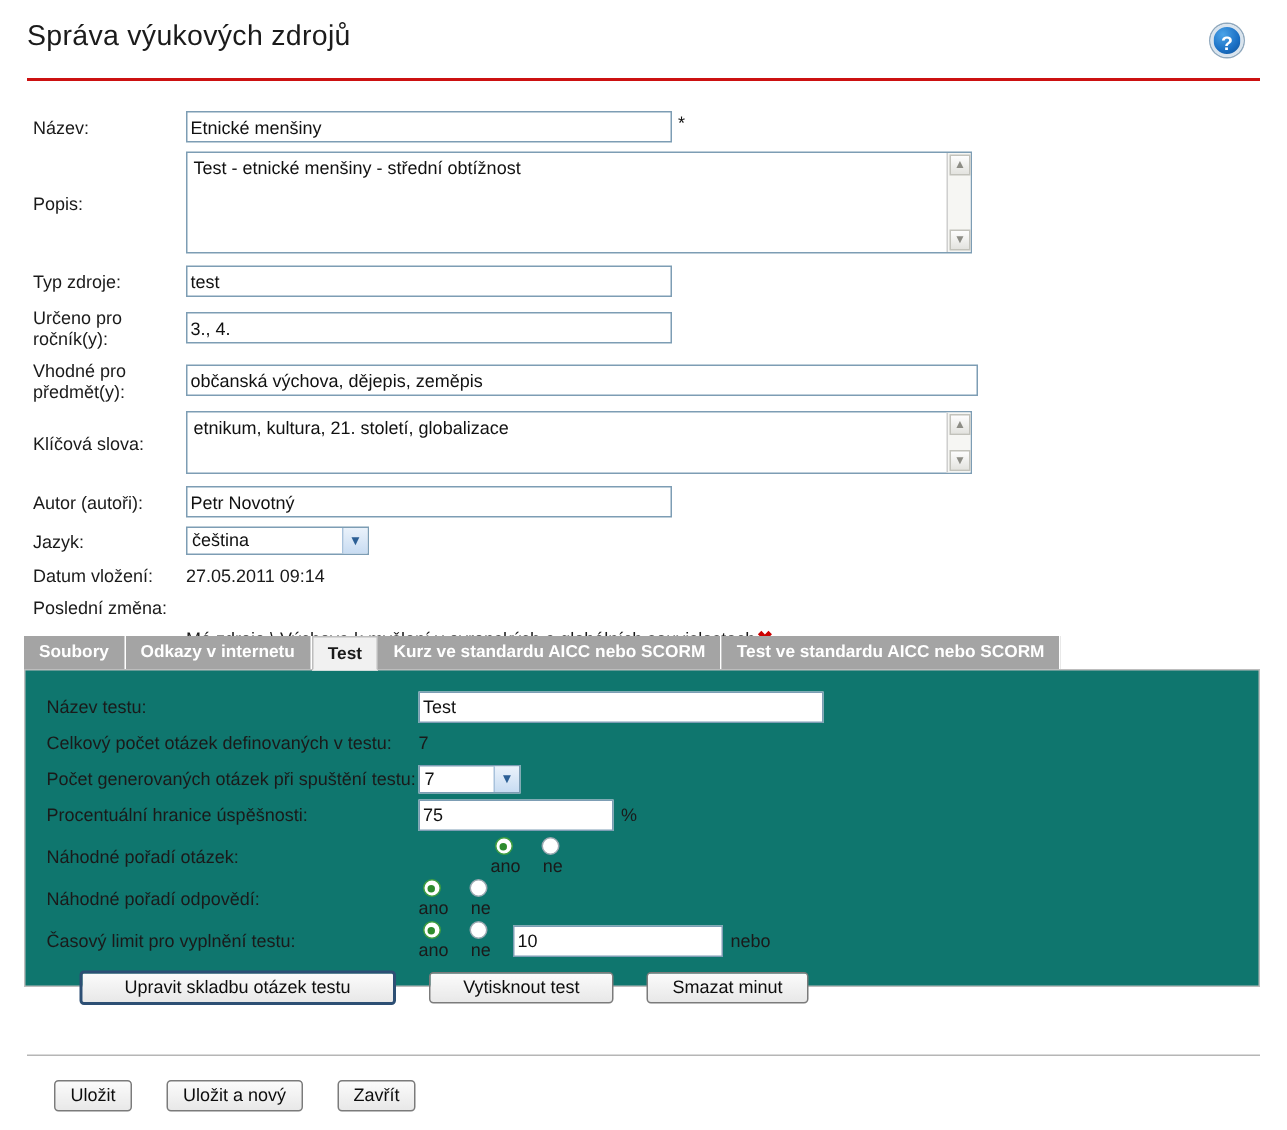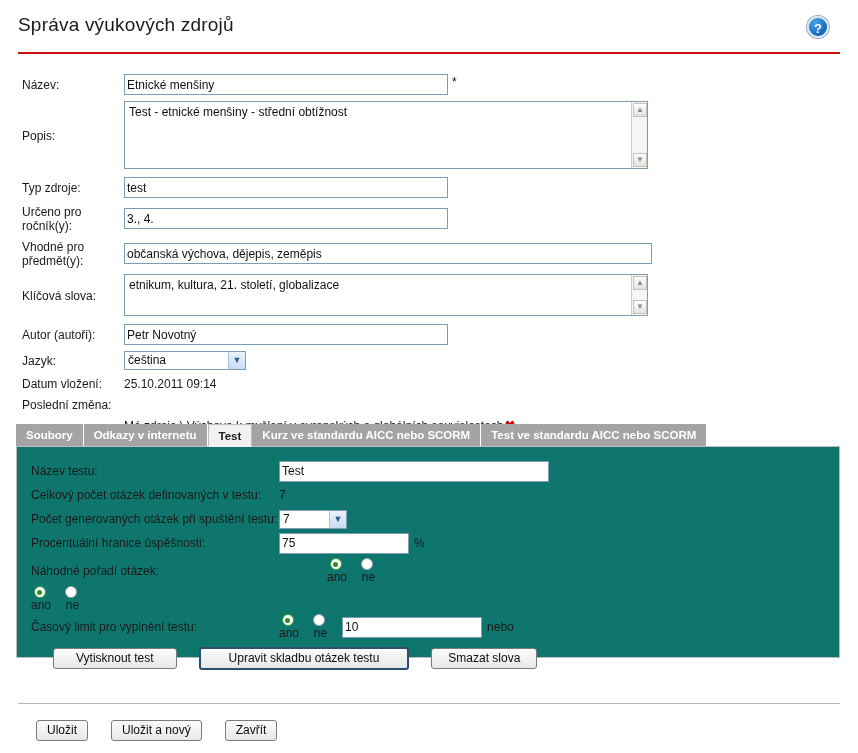--- a/index.html
+++ b/index.html
@@ -422,21 +422,21 @@
     <div class="val">
       <div class="sel sel-lang">
         <span class="sel-text">čeština</span>
         <span class="sel-arrow">▼</span>
       </div>
     </div>
   </div>
 
   <div class="row" style="margin-top:3px;">
     <div class="lbl">Datum vložení:</div>
-    <div class="val static-val">25.10.2011 09:14</div>
+    <div class="val static-val">27.05.2011 09:14</div>
   </div>
 
   <div class="row" style="margin-bottom:1px;">
     <div class="lbl">Poslední změna:</div>
     <div class="val static-val"></div>
   </div>
 
   <div class="row">
     <div class="lbl">Zařazen ve složce:</div>
     <div class="val">
@@ -498,20 +498,21 @@
           <span class="radio-label">ano</span>
         </div>
         <div class="radio-opt">
           <span class="radio"></span>
           <span class="radio-label">ne</span>
         </div>
       </div>
     </div>
 
     <div class="trow" style="margin-top:4px;">
+      <div class="tlbl">Náhodné pořadí odpovědí:</div>
       <div class="tval radio-group">
         <div class="radio-opt">
           <span class="radio on"></span>
           <span class="radio-label">ano</span>
         </div>
         <div class="radio-opt">
           <span class="radio"></span>
           <span class="radio-label">ne</span>
         </div>
       </div>
@@ -527,23 +528,23 @@
         <div class="radio-opt">
           <span class="radio"></span>
           <span class="radio-label">ne</span>
         </div>
         <input class="tb" style="width: 134px;" type="text" value="10">
         <span class="unit">nebo</span>
       </div>
     </div>
 
     <div class="test-buttons">
+      <button class="btn btn-default btn-edit-struct">Upravit skladbu otázek testu</button>
       <button class="btn btn-print">Vytisknout test</button>
-      <button class="btn btn-default btn-edit-struct">Upravit skladbu otázek testu</button>
-      <button class="btn btn-delete">Smazat slova</button>
+      <button class="btn btn-delete">Smazat minut</button>
     </div>
 
   </div>
 </div>
 
 <div class="footer-rule"></div>
 <div class="footer-buttons">
   <button class="btn">Uložit</button>
   <button class="btn">Uložit a nový</button>
   <button class="btn">Zavřít</button>

